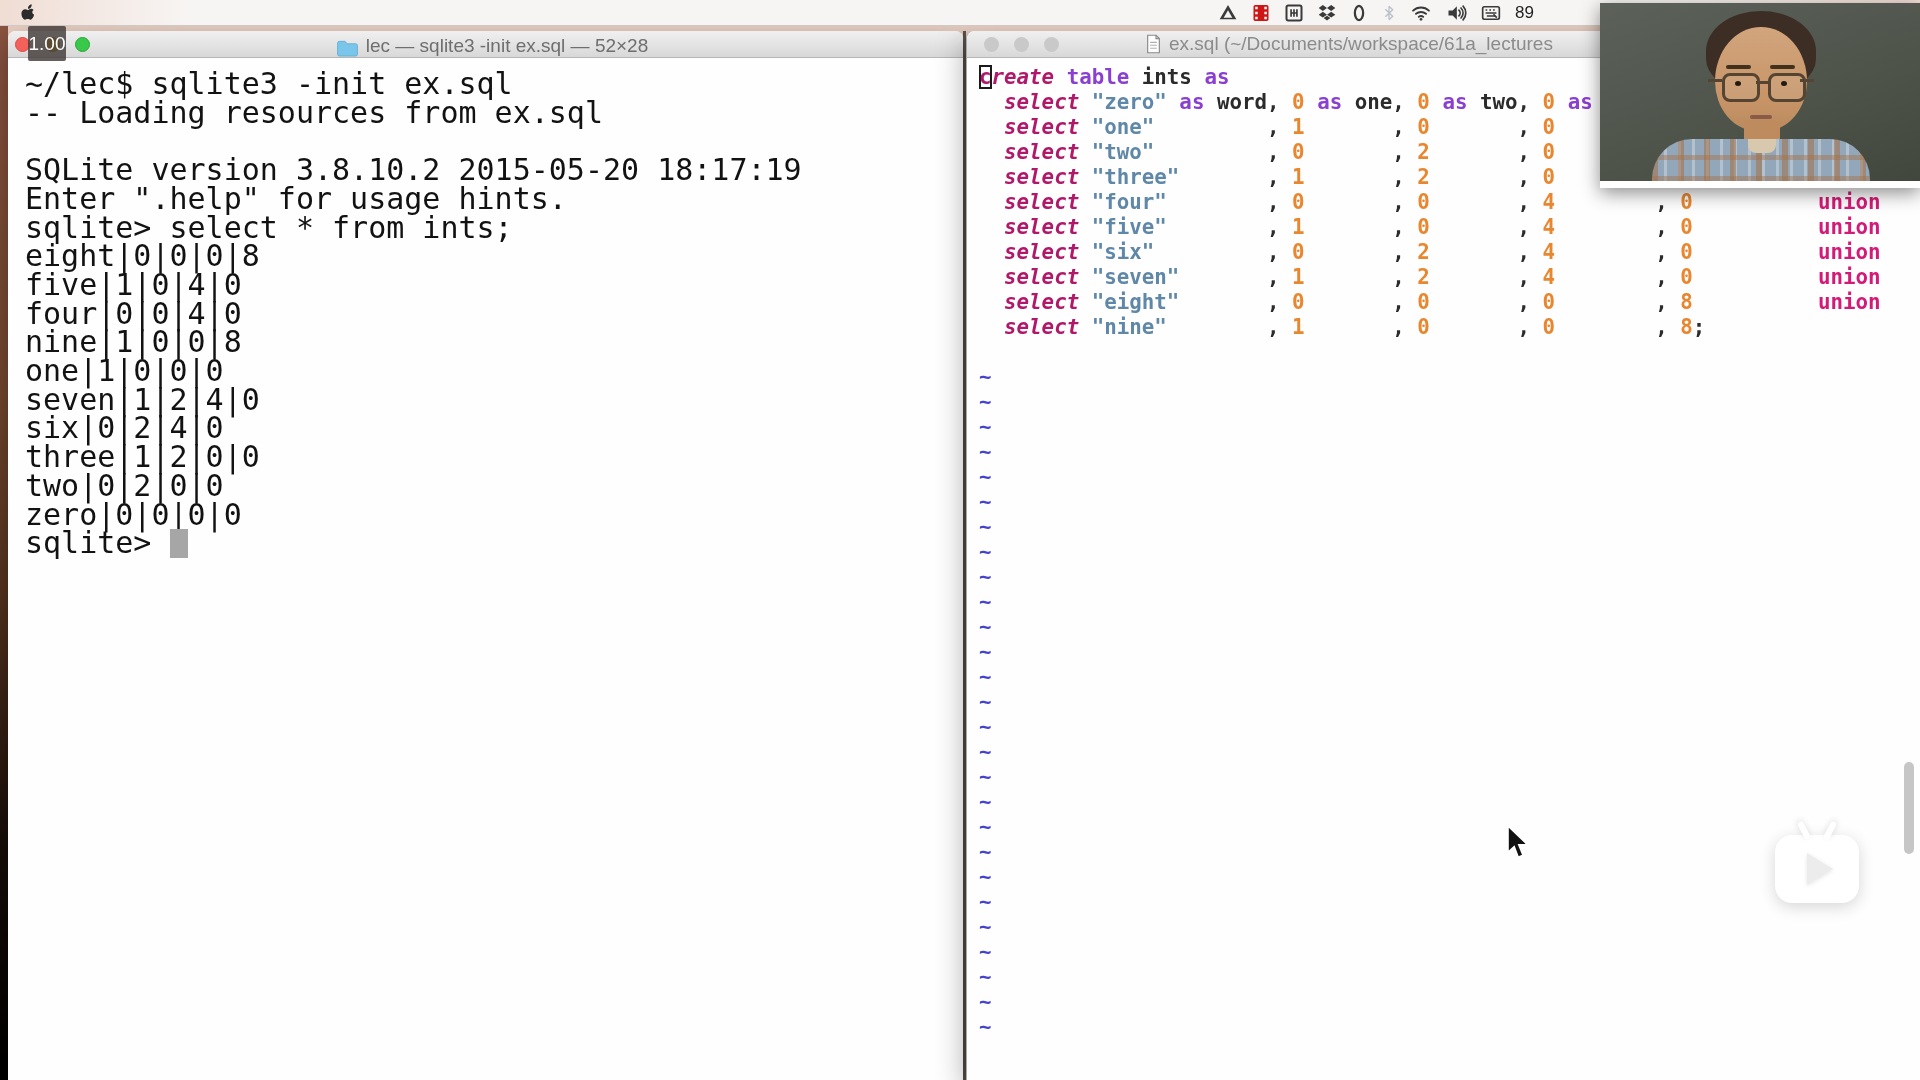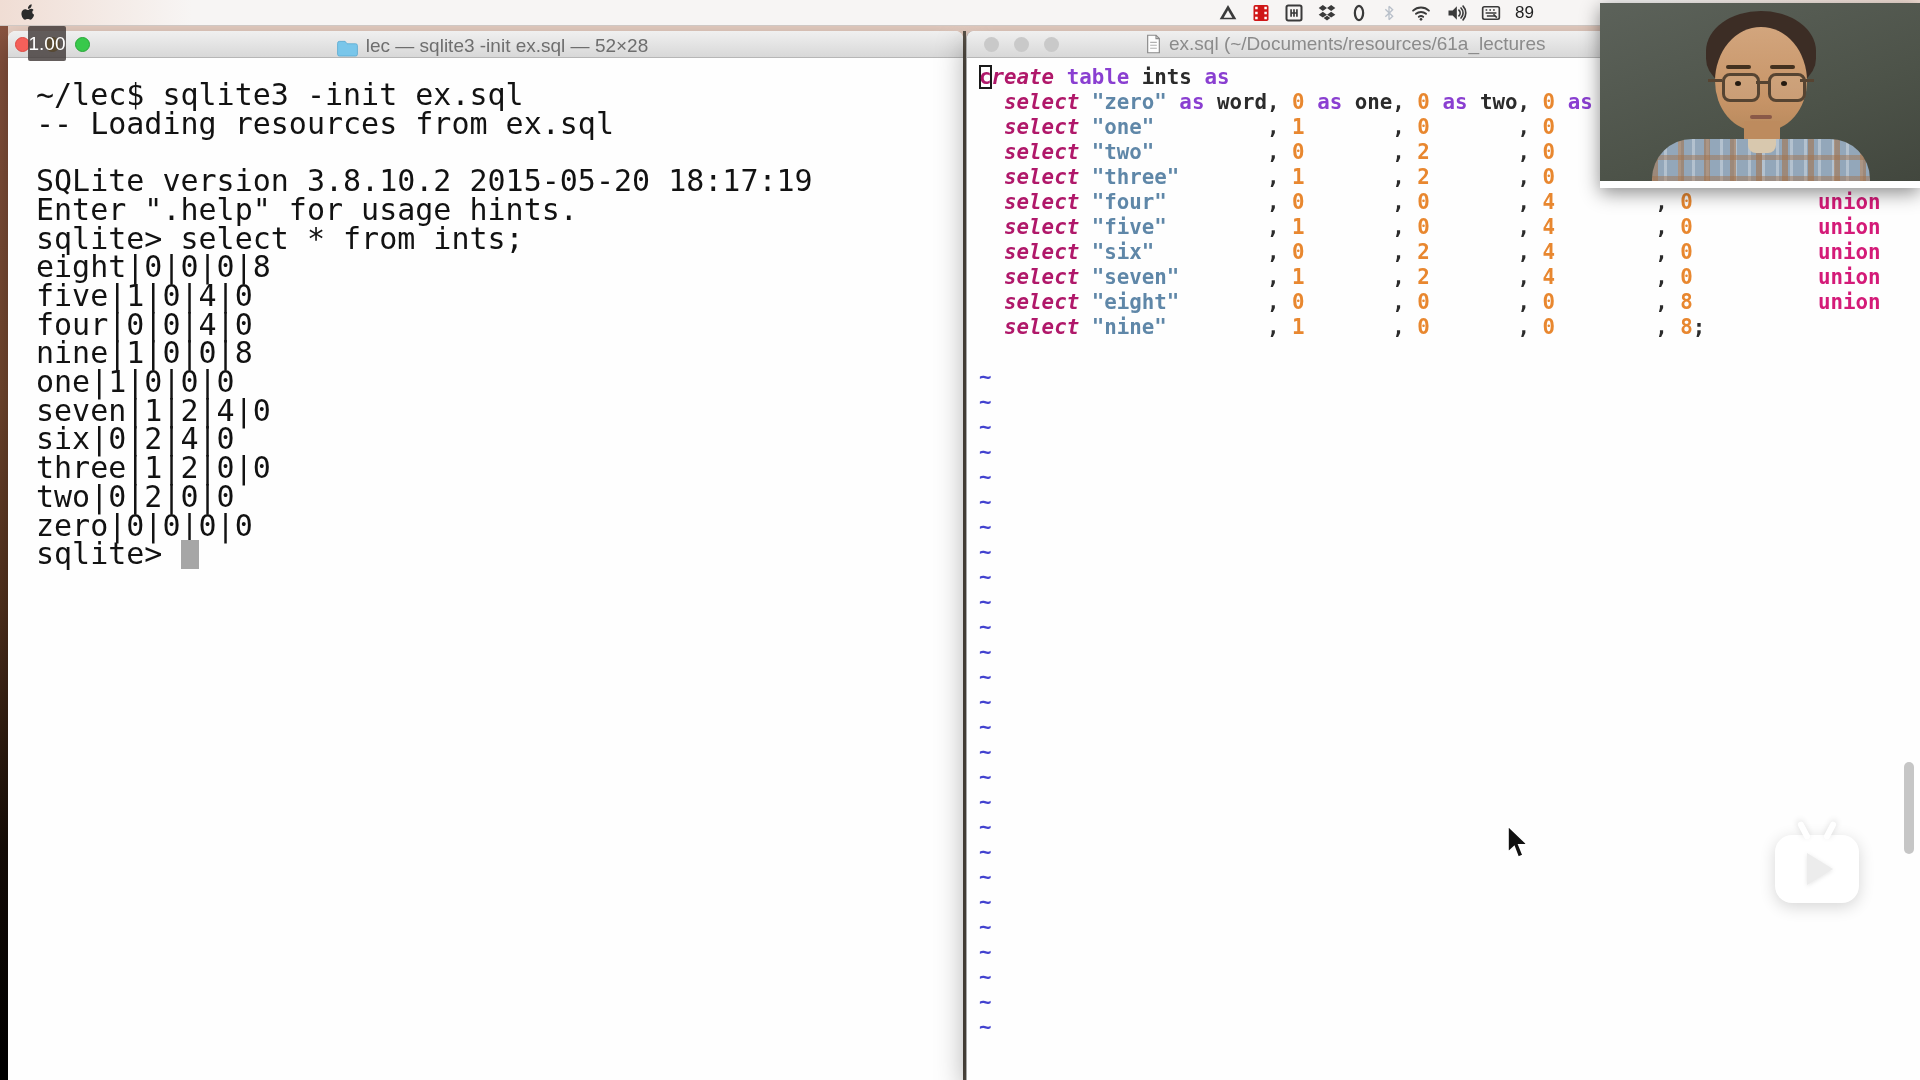--- a/index.html
+++ b/index.html
@@ -30,21 +30,21 @@
     background:linear-gradient(180deg,#f0f0f0,#d8d8d8);
     border-bottom:1px solid #b6b6b6;border-radius:8px 8px 0 0;}
   .lights{position:absolute;top:5.5px;display:flex;gap:15px;}
   .light{width:15px;height:15px;border-radius:50%;}
   .titletext{position:absolute;top:0;height:26px;display:flex;align-items:center;
     gap:7px;font-size:19px;color:#6e6e6e;white-space:nowrap;}
 
   
   #terminal-window{left:8px;top:31px;width:955px;height:1049px;border-radius:8px 8px 0 0;}
   #terminal-window .titletext{left:13px;right:0;justify-content:center;align-items:flex-end;}
-  #term-lines{position:absolute;left:10px;top:26px;margin:16px;padding:8px 0 0 2px;
+  #term-lines{position:absolute;left:10px;top:26px;margin:5px;padding:8px 0 0 2px;
     font-family:"DejaVu Sans Mono",monospace;font-size:30px;line-height:28.7px;
     color:#121212;white-space:pre;}
   .block-cursor{background:#a6a6a6;display:inline-block;}
 
   
   #editor-window{left:966px;top:31px;width:954px;height:1049px;border-radius:8px 8px 0 0;
     border-left:1px solid #a8a8a8;}
   #editor-window .titletext{left:178px;color:#8b8b8b;}
   #vim-lines{position:absolute;left:8px;top:26px;margin:0;padding:8px 0 0 4px;
     font-family:"DejaVu Sans Mono",monospace;font-size:20.8px;line-height:25px;
@@ -209,21 +209,21 @@
         <span class="light" style="background:#c9c9c9;"></span>
         <span class="light" style="background:#c9c9c9;"></span>
         <span class="light" style="background:#c9c9c9;"></span>
       </div>
       <div class="titletext">
         <svg width="17" height="20" viewBox="0 0 20 24">
             <path d="M3 1.5h10l4 4v17H3Z" fill="#fdfdfd" stroke="#8a8a8a" stroke-width="1.4"></path>
             <path d="M13 1.5v4h4" fill="none" stroke="#8a8a8a" stroke-width="1.4"></path>
             <path d="M6 10h8 M6 13.5h8 M6 17h8" stroke="#b0b0b0" stroke-width="1.3"></path>
           </svg>
-        <span>ex.sql (~/Documents/resources/61a_lectures</span>
+        <span>ex.sql (~/Documents/workspace/61a_lectures</span>
       </div>
     </div>
     <pre id="vim-lines"><div><span class="cur">c</span><span class="kw">reate</span><span class="pl"> </span><span class="kw2">table</span><span class="pl"> </span><span class="id">ints</span><span class="pl"> </span><span class="kw2">as</span></div><div><span class="pl">  </span><span class="kw">select</span><span class="pl"> </span><span class="str">"zero"</span><span class="pl"> </span><span class="kw2">as</span><span class="pl"> </span><span class="id">word</span><span class="pl">, </span><span class="num">0</span><span class="pl"> </span><span class="kw2">as</span><span class="pl"> </span><span class="id">one</span><span class="pl">, </span><span class="num">0</span><span class="pl"> </span><span class="kw2">as</span><span class="pl"> </span><span class="id">two</span><span class="pl">, </span><span class="num">0</span><span class="pl"> </span><span class="kw2">as</span><span class="pl"> </span><span class="id">four</span><span class="pl">, </span><span class="num">0</span><span class="pl"> </span><span class="kw2">as</span><span class="pl"> </span><span class="id">eight</span><span class="pl"> </span><span class="un">union</span></div><div><span class="pl">  </span><span class="kw">select</span><span class="pl"> </span><span class="str">"one"</span><span class="pl">         , </span><span class="num">1</span><span class="pl">       , </span><span class="num">0</span><span class="pl">       , </span><span class="num">0</span><span class="pl">        , </span><span class="num">0</span><span class="pl">          </span><span class="un">union</span></div><div><span class="pl">  </span><span class="kw">select</span><span class="pl"> </span><span class="str">"two"</span><span class="pl">         , </span><span class="num">0</span><span class="pl">       , </span><span class="num">2</span><span class="pl">       , </span><span class="num">0</span><span class="pl">        , </span><span class="num">0</span><span class="pl">          </span><span class="un">union</span></div><div><span class="pl">  </span><span class="kw">select</span><span class="pl"> </span><span class="str">"three"</span><span class="pl">       , </span><span class="num">1</span><span class="pl">       , </span><span class="num">2</span><span class="pl">       , </span><span class="num">0</span><span class="pl">        , </span><span class="num">0</span><span class="pl">          </span><span class="un">union</span></div><div><span class="pl">  </span><span class="kw">select</span><span class="pl"> </span><span class="str">"four"</span><span class="pl">        , </span><span class="num">0</span><span class="pl">       , </span><span class="num">0</span><span class="pl">       , </span><span class="num">4</span><span class="pl">        , </span><span class="num">0</span><span class="pl">          </span><span class="un">union</span></div><div><span class="pl">  </span><span class="kw">select</span><span class="pl"> </span><span class="str">"five"</span><span class="pl">        , </span><span class="num">1</span><span class="pl">       , </span><span class="num">0</span><span class="pl">       , </span><span class="num">4</span><span class="pl">        , </span><span class="num">0</span><span class="pl">          </span><span class="un">union</span></div><div><span class="pl">  </span><span class="kw">select</span><span class="pl"> </span><span class="str">"six"</span><span class="pl">         , </span><span class="num">0</span><span class="pl">       , </span><span class="num">2</span><span class="pl">       , </span><span class="num">4</span><span class="pl">        , </span><span class="num">0</span><span class="pl">          </span><span class="un">union</span></div><div><span class="pl">  </span><span class="kw">select</span><span class="pl"> </span><span class="str">"seven"</span><span class="pl">       , </span><span class="num">1</span><span class="pl">       , </span><span class="num">2</span><span class="pl">       , </span><span class="num">4</span><span class="pl">        , </span><span class="num">0</span><span class="pl">          </span><span class="un">union</span></div><div><span class="pl">  </span><span class="kw">select</span><span class="pl"> </span><span class="str">"eight"</span><span class="pl">       , </span><span class="num">0</span><span class="pl">       , </span><span class="num">0</span><span class="pl">       , </span><span class="num">0</span><span class="pl">        , </span><span class="num">8</span><span class="pl">          </span><span class="un">union</span></div><div><span class="pl">  </span><span class="kw">select</span><span class="pl"> </span><span class="str">"nine"</span><span class="pl">        , </span><span class="num">1</span><span class="pl">       , </span><span class="num">0</span><span class="pl">       , </span><span class="num">0</span><span class="pl">        , </span><span class="num">8</span><span class="pl">;</span></div><div>&nbsp;</div><div class="tilde">~</div><div class="tilde">~</div><div class="tilde">~</div><div class="tilde">~</div><div class="tilde">~</div><div class="tilde">~</div><div class="tilde">~</div><div class="tilde">~</div><div class="tilde">~</div><div class="tilde">~</div><div class="tilde">~</div><div class="tilde">~</div><div class="tilde">~</div><div class="tilde">~</div><div class="tilde">~</div><div class="tilde">~</div><div class="tilde">~</div><div class="tilde">~</div><div class="tilde">~</div><div class="tilde">~</div><div class="tilde">~</div><div class="tilde">~</div><div class="tilde">~</div><div class="tilde">~</div><div class="tilde">~</div><div class="tilde">~</div><div class="tilde">~</div></pre>
     <div id="vim-status">"ex.sql" 12L, 738C</div>
   </div>
 
   <div id="scrollbar-thumb"></div>
 
   <div id="speed-badge">1.00</div>
 

